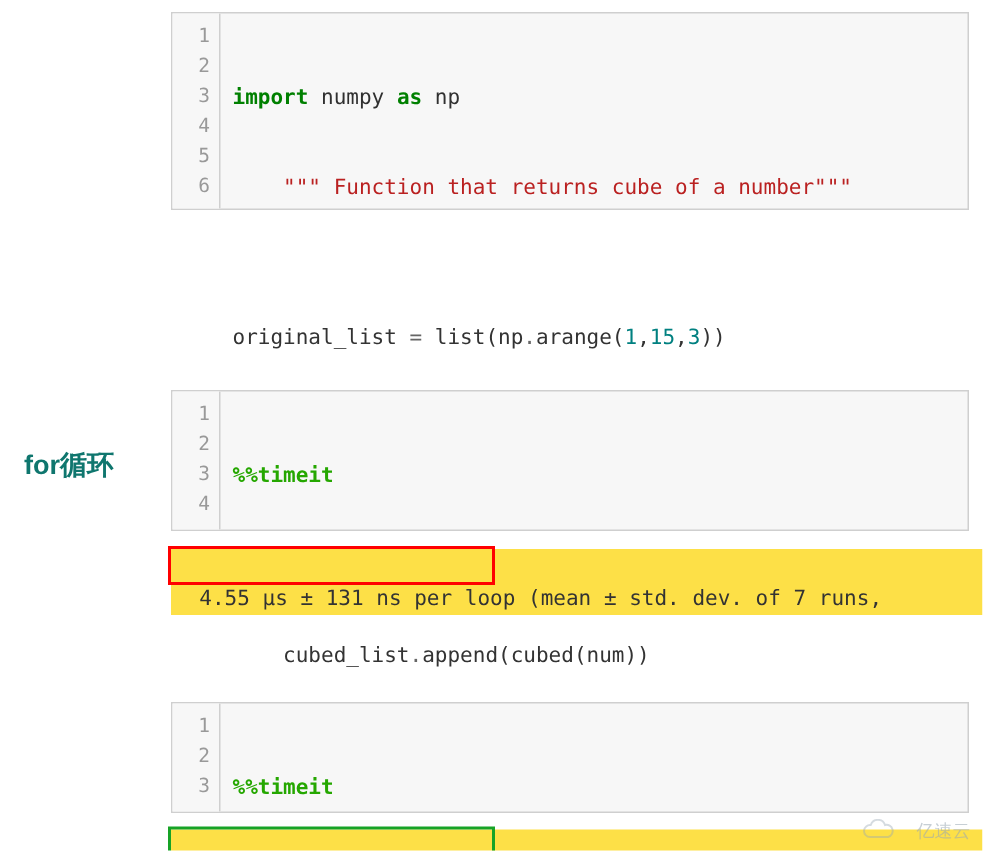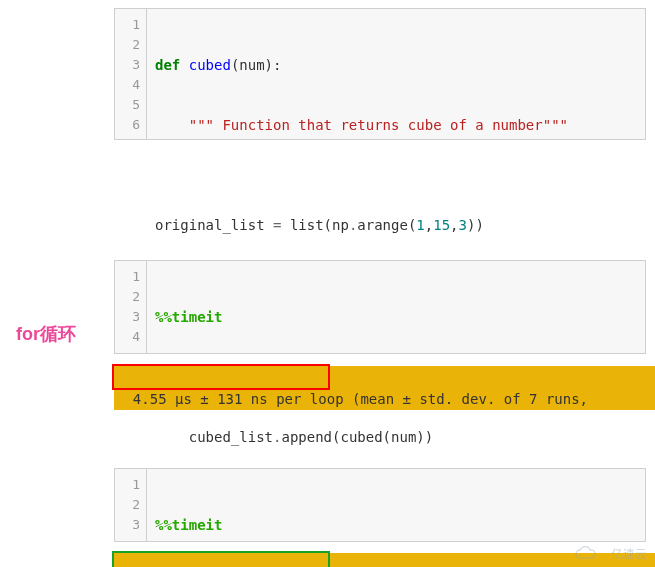--- a/index.html
+++ b/index.html
@@ -46,42 +46,41 @@
     right: 8px;
     top: 6px;
     line-height: 20px;
     white-space: pre;
     font-size: 14px;
   }
   .output-line {
     position: absolute;
     left: 114px;
     right: 0;
-    background: #eab308;
+    background: #fde047;
     font-size: 14px;
     line-height: 22px;
     padding-left: 2px;
     white-space: pre;
   }
   .hl-box {
     position: absolute;
     border-width: 2px;
     border-style: solid;
     box-sizing: border-box;
     pointer-events: none;
     background: transparent;
   }
   .label {
     position: absolute;
     left: 16px;
-    color: #ec4899;
+    color: #0f766e;
     font-family: "Microsoft YaHei", Arial, sans-serif;
     font-size: 18px;
     font-weight: bold;
-    margin-top: 24px;
   }
   .watermark {
     position: absolute;
     right: 8px;
     bottom: 4px;
     opacity: 0.55;
     font-family: "Microsoft YaHei", Arial, sans-serif;
     font-size: 12px;
     color: #9aa8b3;
     display: flex;
@@ -104,21 +103,21 @@
 <div class="code-block" style="left:114px; top:8px; width:532px; height:132px;">
   <div class="gutter">
     <div>1</div>
     <div>2</div>
     <div>3</div>
     <div>4</div>
     <div>5</div>
     <div>6</div>
   </div>
   <div class="code-lines">
-    <div><span class="kw">def</span> <span class="fn">cubed</span>(num):</div>
+    <div><span class="kw">import</span> <span class="id">numpy</span> <span class="kw">as</span> <span class="id">np</span></div>
     <div>    <span class="str">""" Function that returns cube of a number"""</span></div>
     <div></div>
     <div>original_list <span class="op">=</span> list(np<span class="op">.</span>arange(<span class="num">1</span>,<span class="num">15</span>,<span class="num">3</span>))</div>
   </div>
 </div>
 
 <div class="label" style="top:298px;">for循环</div>
 
 <div class="code-block" style="left:114px; top:260px; width:532px; height:94px;">
   <div class="gutter">

